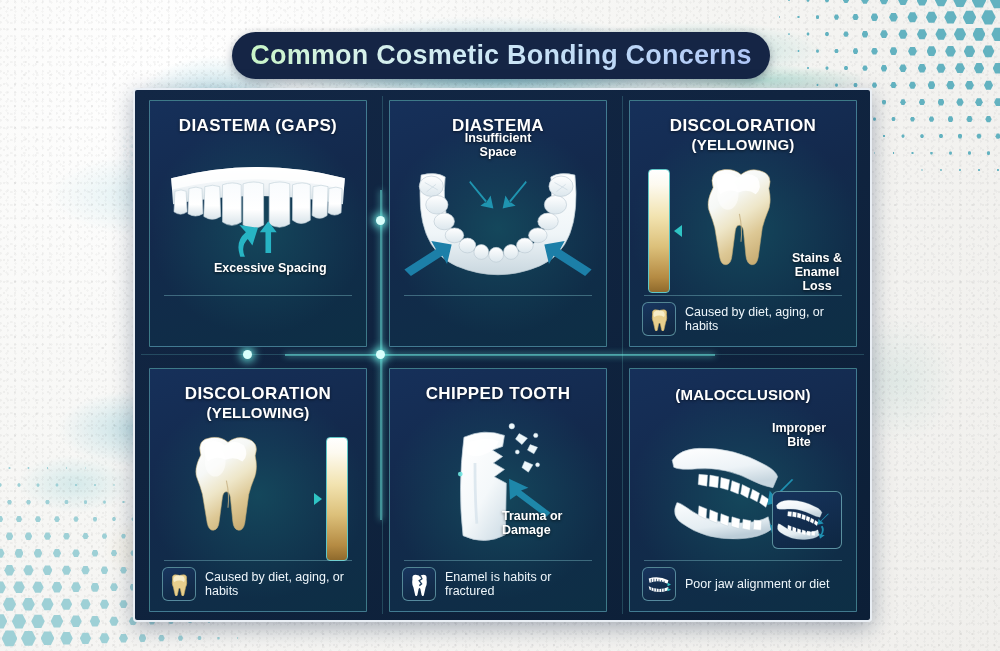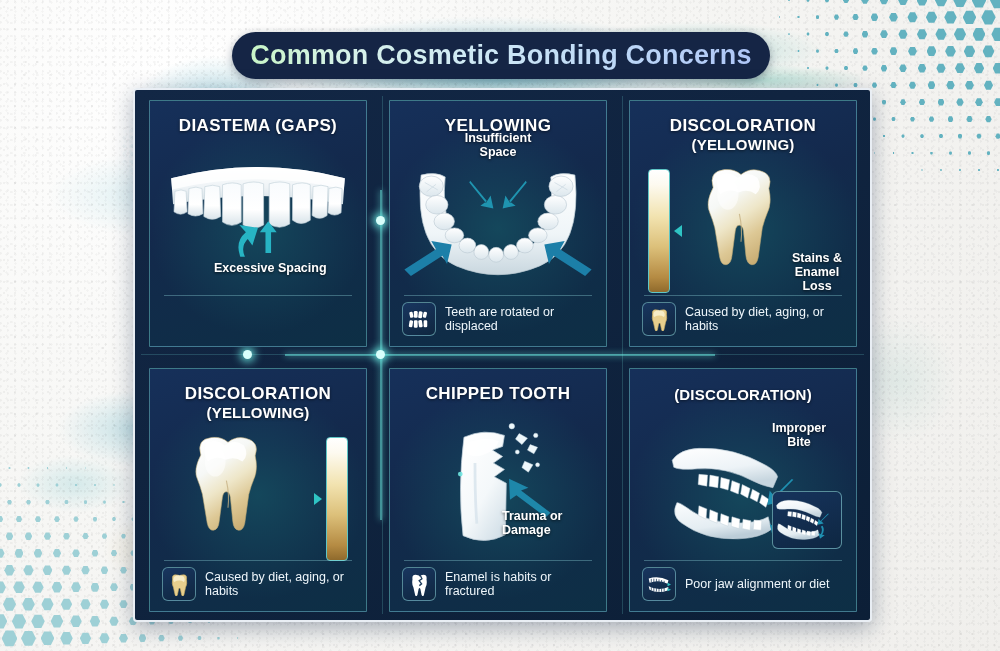--- a/index.html
+++ b/index.html
@@ -479,21 +479,21 @@
 </svg></div>
           <div class="callout" style="white-space: pre-line; left: 64px; top: 160px; text-align: left;">Excessive Spacing</div>
           <div class="divider" style="bottom: 50px;"></div>
         </div>
         <div class="card" style="left: 254px; top: 10px; width: 216px; height: 245px;">
           <div class="card-bg"></div>
           <div class="br br-tl"></div>
           <div class="br br-tr"></div>
           <div class="br br-bl"></div>
           <div class="br br-br"></div>
-          <div class="card-title"><span>YELLOWING</span></div>
+          <div class="card-title"><span>DIASTEMA</span></div>
           <div class="art" style="inset: 50px 8px 56px;">
 <svg viewBox="0 0 210 150" width="100%" height="100%" preserveAspectRatio="xMidYMid meet">
   <defs>
     <linearGradient id="arcG" x1="0" y1="0" x2="0" y2="1">
       <stop offset="0%" stop-color="#ffffff"></stop>
                   <stop offset="60%" stop-color="#eff5f8"></stop>
       <stop offset="100%" stop-color="#c9d7df"></stop>
     </linearGradient>
     <linearGradient id="tG2" x1="0" y1="0" x2="0" y2="1">
       <stop offset="0%" stop-color="#ffffff"></stop>
@@ -529,37 +529,20 @@
   </g>
 
   <g fill="#1c7fa8">
     <path d="M4 128 l34 -22 l-5 -9 l22 4 l-5 21 l-5 -9 l-34 22 z"></path>
     <path d="M206 128 l-34 -22 l5 -9 l-22 4 l5 21 l5 -9 l34 22 z"></path>
   </g>
 </svg></div>
           <div class="callout" style="white-space: pre-line; left: 0px; right: 0px; top: 30px; text-align: center;">Insufficient
 Space</div>
           <div class="divider" style="bottom: 50px;"></div>
-          <div class="footer">
-            <div class="fic">
- <svg viewBox="0 0 28 24" width="24" height="21">
-   <g fill="#ffffff">
-     <rect x="3" y="3" width="4" height="7" rx="1.4" transform="rotate(-12 5 6)"></rect>
-     <rect x="8" y="2" width="4.4" height="8" rx="1.4"></rect>
-     <rect x="13.5" y="2.5" width="4.4" height="8" rx="1.4" transform="rotate(8 15.7 6)"></rect>
-     <rect x="19" y="3" width="4" height="7" rx="1.4" transform="rotate(14 21 6)"></rect>
-     <rect x="2.5" y="13" width="4.2" height="8" rx="1.4" transform="rotate(9 4.6 17)"></rect>
-     <rect x="8" y="13" width="4.4" height="8.5" rx="1.4"></rect>
-     <rect x="13.5" y="12.6" width="4.4" height="8.5" rx="1.4" transform="rotate(-8 15.7 17)"></rect>
-     <rect x="19.4" y="13" width="4.2" height="8" rx="1.4"></rect>
-   </g>
- </svg>
-            </div>
-            <div class="ftext">Teeth are rotated or displaced</div>
-          </div>
         </div>
         <div class="card" style="left: 494px; top: 10px; width: 226px; height: 245px;">
           <div class="card-bg"></div>
           <div class="br br-tl"></div>
           <div class="br br-tr"></div>
           <div class="br br-bl"></div>
           <div class="br br-br"></div>
           <div class="card-title"><span>DISCOLORATION</span><span class="sub">(YELLOWING)</span></div>
           <div class="art" style="inset: 62px 46px 60px 42px;">
 <svg viewBox="0 0 120 150" width="100%" height="100%" preserveAspectRatio="xMidYMid meet">
@@ -683,21 +666,21 @@
             </div>
             <div class="ftext">Enamel is habits or fractured</div>
           </div>
         </div>
         <div class="card" style="left: 494px; top: 278px; width: 226px; height: 242px;">
           <div class="card-bg"></div>
           <div class="br br-tl"></div>
           <div class="br br-tr"></div>
           <div class="br br-bl"></div>
           <div class="br br-br"></div>
-          <div class="card-title"><span class="sub">(DISCOLORATION)</span></div>
+          <div class="card-title"><span class="sub">(MALOCCLUSION)</span></div>
           <div class="art" style="inset: 66px 8px 58px;">
 <svg viewBox="0 0 200 150" width="100%" height="100%" preserveAspectRatio="xMidYMid meet">
   <defs>
     <linearGradient id="jawG" x1="0" y1="0" x2="0.4" y2="1">
       <stop offset="0%" stop-color="#ffffff"></stop>
                   <stop offset="62%" stop-color="#edf3f7"></stop>
       <stop offset="100%" stop-color="#c7d6df"></stop>
     </linearGradient>
     <linearGradient id="jawG2" x1="0" y1="0" x2="0.4" y2="1">
       <stop offset="0%" stop-color="#fbfdfe"></stop>

